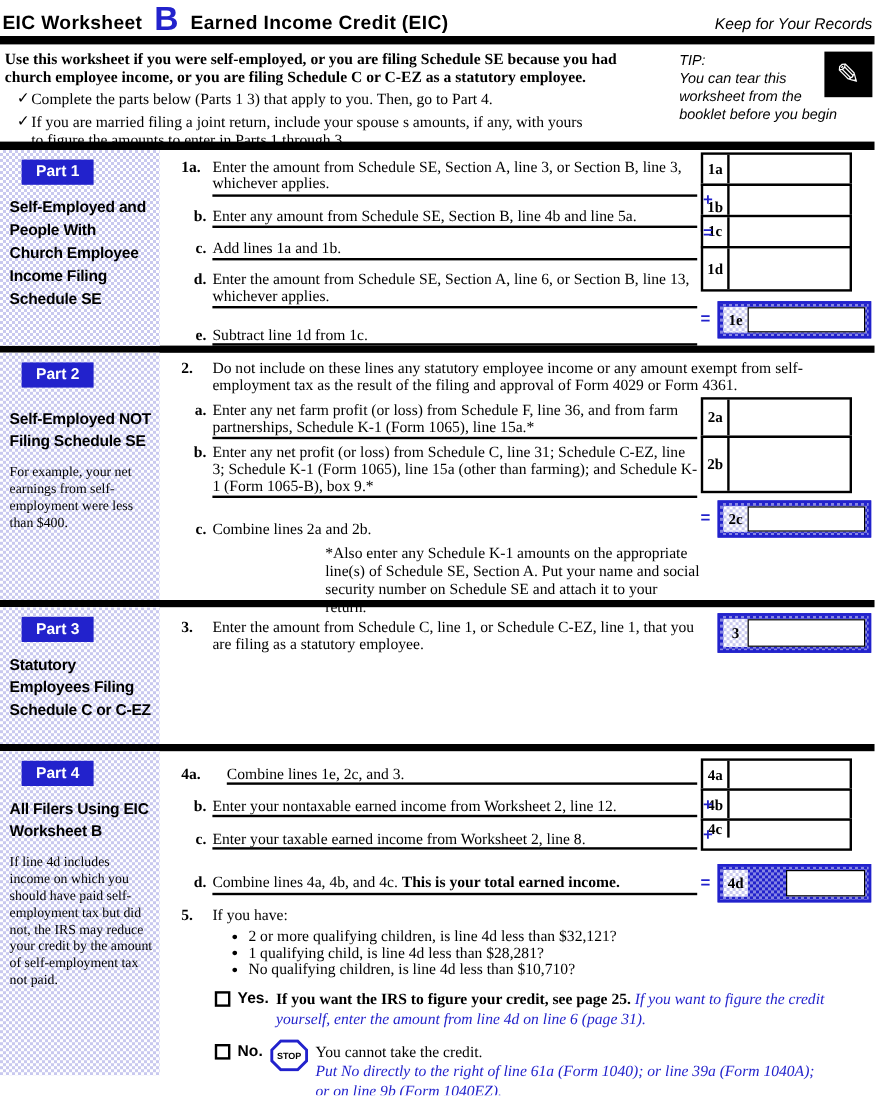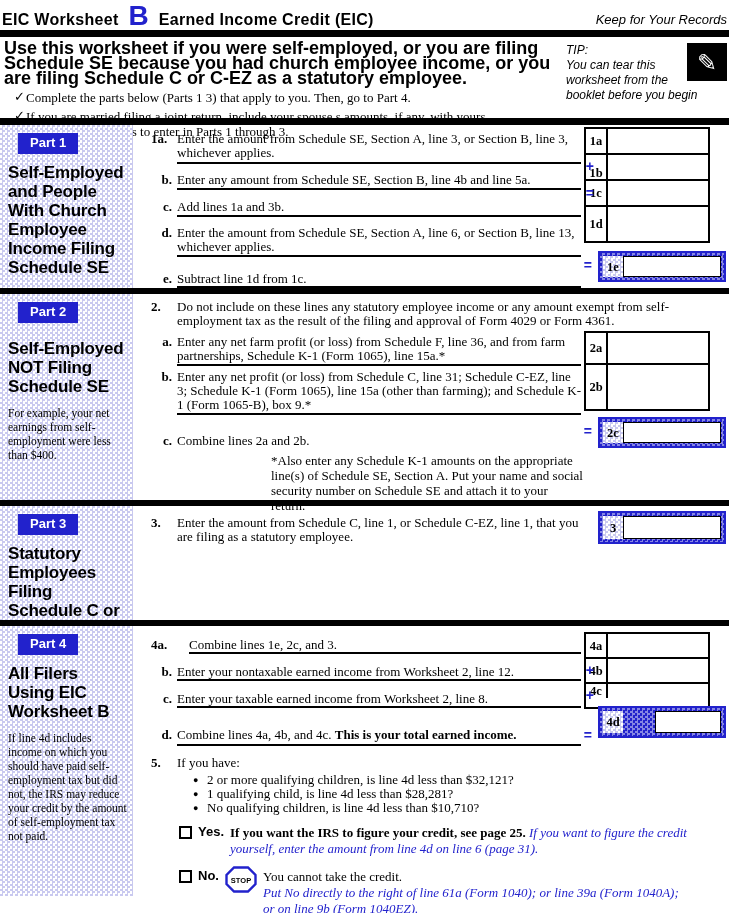--- a/index.html
+++ b/index.html
@@ -14,42 +14,42 @@
   .hdr { height:30px; display:flex; align-items:flex-end; justify-content:space-between; padding:0 2px 1px 2px; }
   .hdr-left { display:flex; align-items:flex-end; gap:10px; font-family:"Liberation Sans", sans-serif; font-weight:bold; }
   .t-pre, .t-suf { font-size:16px; line-height:18px; letter-spacing:.3px; }
   .t-letter { font-size:28px; line-height:26px; color:#2222cc; }
   .keep { font-family:"Liberation Sans", sans-serif; font-style:italic; font-size:13px; padding-bottom:2px; }
   .bar { height:7px; background:#000; }
   .bar2 { height:6px; background:#000; }
   
   .intro { height:81px; display:flex; padding:4px 0 0 4px; }
   .intro-left { width:556px; }
-  .intro-lead { font-family:Liberation Sans, sans-serif; font-weight:bold; font-size:18px; line-height:15px; width:548px; }
+  .intro-lead { font-family:Liberation Serif, serif; font-weight:bold; font-size:13px; line-height:15px; width:548px; }
   .chkrow { display:flex; margin-top:4px; }
   .chkmark { width:22px; padding-left:10px; font-size:13px; flex:none; }
   .chktext { width:470px; line-height:15px; }
   .intro-right { flex:1; position:relative; padding:2px 2px 0 6px; font-family:"Liberation Sans", sans-serif; font-style:italic; font-size:12px; line-height:15px; }
   .pencil { float:right; width:40px; height:38px; background:#000; color:#fff; display:flex; align-items:center; justify-content:center; font-size:24px; font-style:normal; margin:0 0 2px 4px; }
   
   .part { display:flex; position:relative; }
   .p1 { height:163px; } .p2 { height:206px; } .p3 { height:114px; } .p4 { height:287px; }
   aside {
     width:133px; flex:none; padding:8px 6px 6px 8px;
     background-color:#fff;
     background-image:repeating-conic-gradient(#c9c9ef 0% 25%, #ffffff 0% 50%);
     background-size:5px 5px;
   }
   .p4 aside { height:270px; align-self:flex-start; }
   .badge {
     display:inline-block; margin-left:10px; background:#2222cc; color:#fff;
     font-family:"Liberation Sans", sans-serif; font-weight:bold; font-size:13px;
     padding:3px 12px 4px 12px;
   }
-  aside h2 { font-family:"Liberation Sans", sans-serif; font-weight:bold; font-size:17px; line-height:19px; margin-top:9px; letter-spacing:-.2px; }
+  aside h2 { font-family:"Liberation Sans", sans-serif; font-weight:bold; font-size:13px; line-height:19px; margin-top:9px; letter-spacing:-.2px; }
   .p2 aside h2 { margin-top:16px; }
   aside .note { font-size:11.5px; line-height:14px; margin-top:10px; }
   .content { flex:1; position:relative; padding:6px 0 0 16px; }
   
   .row { display:flex; align-items:flex-start; padding-right:148px; }
   .ln { width:28px; flex:none; text-align:left; font-weight:bold; padding-left:2px; }
   .ln.sub { text-align:right; padding-right:5px; padding-left:0; }
   .txt { flex:1; }
   .uline { border-bottom:2px solid #000; padding-bottom:2px; }
   .b { font-weight:bold; }
@@ -121,21 +121,21 @@
       <div class="row" style="height:32px; margin-top:1px;">
         <span class="ln">1a.</span>
         <span class="txt uline" style="height:32px;">Enter the amount from Schedule SE, Section A, line 3, or Section B, line 3, whichever applies.</span>
       </div>
       <div class="row" style="height:17px; margin-top:9px;">
         <span class="ln sub">b.</span>
         <span class="txt uline" style="height:17px;">Enter any amount from Schedule SE, Section B, line 4b and line 5a.</span>
       </div>
       <div class="row" style="height:17px; margin-top:10px;">
         <span class="ln sub">c.</span>
-        <span class="txt uline" style="height:17px;">Add lines 1a and 3b.</span>
+        <span class="txt uline" style="height:17px;">Add lines 1a and 1b.</span>
       </div>
       <div class="row" style="height:31px; margin-top:9px;">
         <span class="ln sub">d.</span>
         <span class="txt uline" style="height:31px;">Enter the amount from Schedule SE, Section A, line 6, or Section B, line 13, whichever applies.</span>
       </div>
       <div class="row" style="height:16px; margin-top:15px;">
         <span class="ln sub">e.</span>
         <span class="txt uline" style="height:16px;">Subtract line 1d from 1c.</span>
       </div>
 
@@ -290,21 +290,21 @@
             <span class="entry" style="flex:1;"></span>
           </div>
         <div class="nbox" style="top:31px; height:27px;">
             <span class="lbl">4b</span>
             <span class="entry" style="flex:1;"></span>
           </div>
         <div class="nbox" style="top:56px; height:27px;flex-direction:column;">
             <span class="lbl">4c</span>
             <span class="entry" style="flex:1;"></span>
           </div>
-        <div class="hbox" style="top:80px; height:32px;gap:32px;">
+        <div class="hbox" style="top:94px; height:32px;gap:32px;">
             <span class="lbl">4d</span>
             <span class="entry"></span>
           </div>
         <span class="sign" style="top:37px; right:132px;">+</span>
         <span class="sign" style="top:62px; right:132px;">+</span>
         <span class="sign" style="top:102px; right:134px;">=</span>
       </div>
     </div>
   </div>
 

